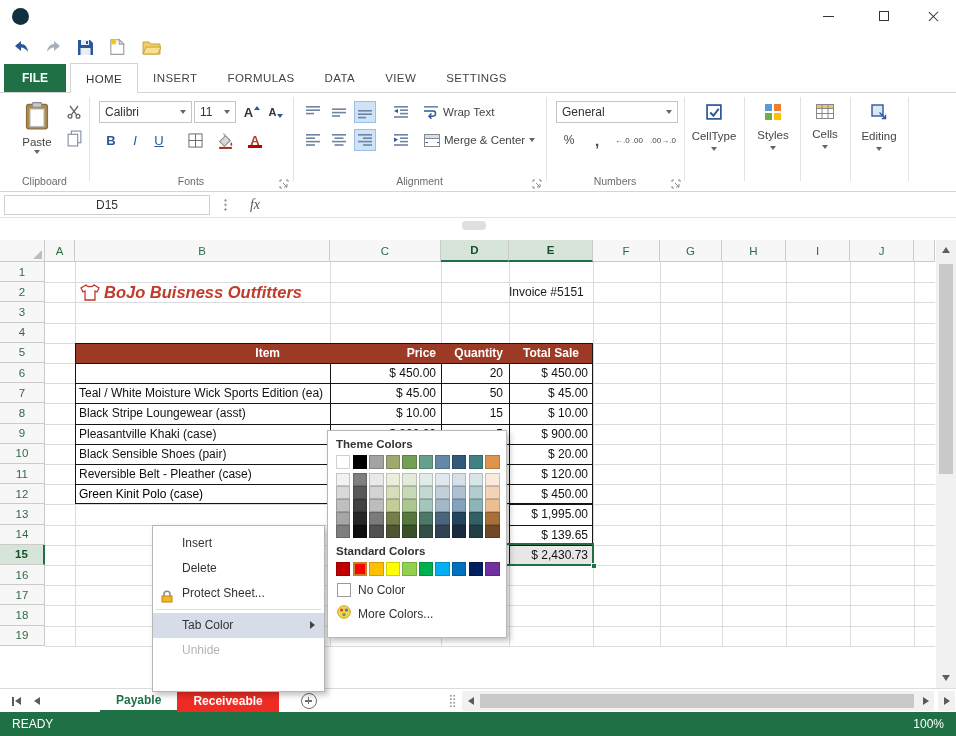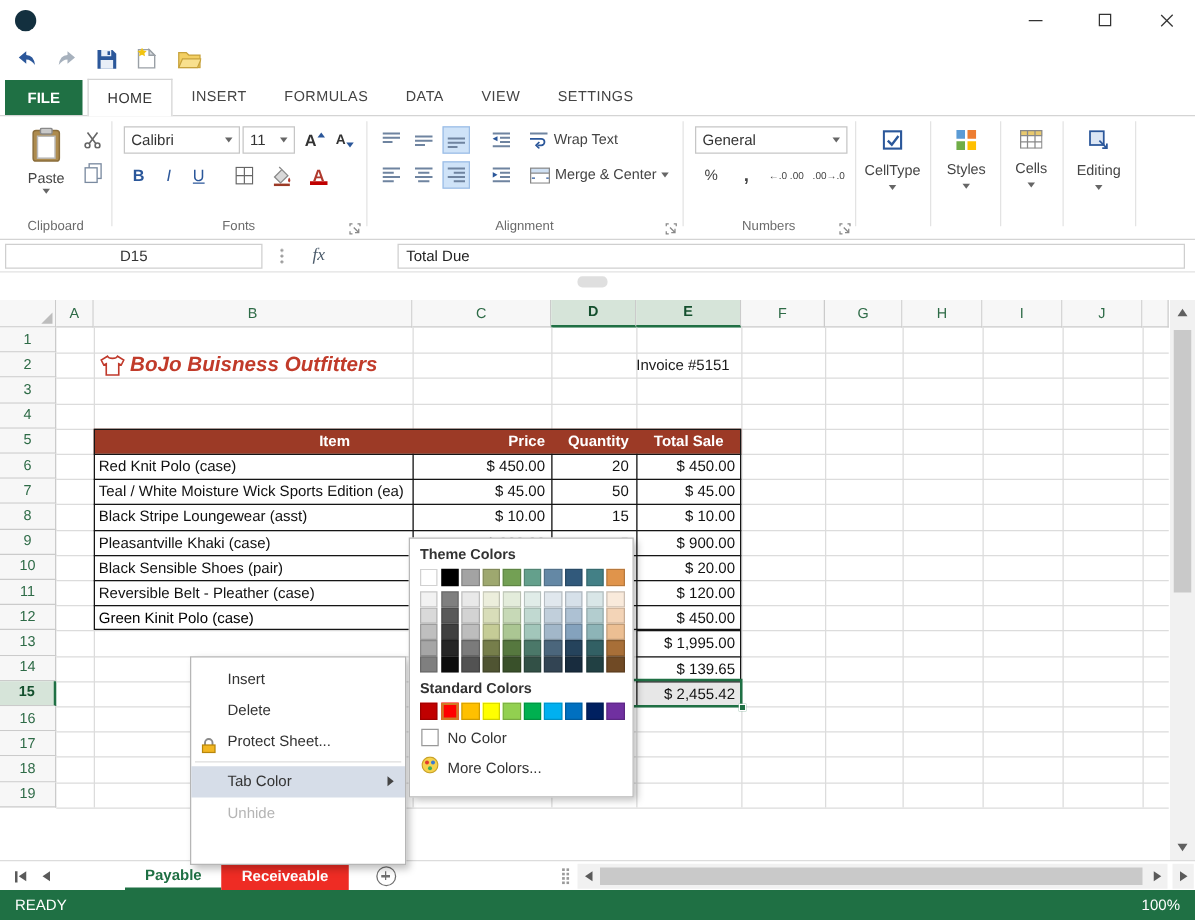--- a/index.html
+++ b/index.html
@@ -400,21 +400,20 @@
         </svg></span>
     <span class="rb-label">Editing</span>
     <span class="dd"></span>
   </div>
 </div>
 
 <div id="fbar">
   <div id="name-box">D15</div>
   <div id="fbar-dots"></div>
   <div id="fx-btn">fx</div>
-  <div id="formula-input">Total Due</div>
 </div>
 <div id="split-grip"></div>
 
 <div id="grid-layer">
     <div id="grid-corner" style="position: absolute; left: 0px; top: 240px; width: 45px; height: 22px; background: rgb(247, 247, 247); border-right: 1px solid rgb(203, 203, 203); border-bottom: 1px solid rgb(203, 203, 203);"></div>
     <div class="colhdr" style="position: absolute; left: 45px; top: 240px; width: 30px; height: 22px;">A</div>
     <div class="colhdr" style="position: absolute; left: 75px; top: 240px; width: 255px; height: 22px;">B</div>
     <div class="colhdr" style="position: absolute; left: 330px; top: 240px; width: 111px; height: 22px;">C</div>
     <div class="colhdr sel" style="position: absolute; left: 441px; top: 240px; width: 68px; height: 22px;">D</div>
     <div class="colhdr sel" style="position: absolute; left: 509px; top: 240px; width: 84px; height: 22px;">E</div>
@@ -477,21 +476,20 @@
     <div style="position: absolute; left: 80px; top: 284.2px; width: 20px; height: 17px;"><svg width="20" height="17" viewBox="0 0 20 17">
         <path d="M6 1 L1 4 l2 4 2-1 v9 h10 V7 l2 1 2-4 L14 1 c-1 2.2 -7 2.2 -8 0 z" fill="#fff" stroke="#c0392b" stroke-width="1.3"></path>
       </svg></div>
     <div style="position: absolute; left: 104px; top: 280.2px; height: 24px; line-height: 24px; font-size: 16.5px; font-weight: bold; font-style: italic; color: rgb(193, 59, 42); white-space: nowrap;">BoJo Buisness Outfitters</div>
     <div style="position: absolute; left: 509px; top: 282.2px; height: 20px; line-height: 20px; font-size: 12px; color: rgb(26, 26, 26);">Invoice #5151</div>
     <div style="position: absolute; left: 75px; top: 342.8px; width: 518px; height: 20.2px; background: rgb(156, 58, 38);"></div>
     <div style="position: absolute; left: 80px; top: 342.8px; width: 200px; text-align: right; height: 20.2px; line-height: 20.2px; font-size: 12px; font-weight: bold; color: rgb(255, 255, 255); white-space: nowrap; overflow: hidden;">Item</div>
     <div style="position: absolute; left: 330px; top: 342.8px; width: 106px; text-align: right; height: 20.2px; line-height: 20.2px; font-size: 12px; font-weight: bold; color: rgb(255, 255, 255); white-space: nowrap; overflow: hidden;">Price</div>
     <div style="position: absolute; left: 441px; top: 342.8px; width: 62px; text-align: right; height: 20.2px; line-height: 20.2px; font-size: 12px; font-weight: bold; color: rgb(255, 255, 255); white-space: nowrap; overflow: hidden;">Quantity</div>
     <div style="position: absolute; left: 509px; top: 342.8px; width: 84px; text-align: center; height: 20.2px; line-height: 20.2px; font-size: 12px; font-weight: bold; color: rgb(255, 255, 255); white-space: nowrap; overflow: hidden;">Total Sale</div>
-    <div style="position: absolute; left: 79px; top: 363px; width: 248px; height: 20.2px; line-height: 20.2px; font-size: 12px; color: rgb(17, 17, 17); text-align: left; white-space: nowrap; overflow: hidden;">Red Knit Polo (case)</div>
     <div style="position: absolute; left: 331px; top: 363px; width: 105px; height: 20.2px; line-height: 20.2px; font-size: 12px; color: rgb(17, 17, 17); text-align: right; white-space: nowrap; overflow: hidden;">$ 450.00</div>
     <div style="position: absolute; left: 442px; top: 363px; width: 61px; height: 20.2px; line-height: 20.2px; font-size: 12px; color: rgb(17, 17, 17); text-align: right; white-space: nowrap; overflow: hidden;">20</div>
     <div style="position: absolute; left: 510px; top: 363px; width: 78px; height: 20.2px; line-height: 20.2px; font-size: 12px; color: rgb(17, 17, 17); text-align: right; white-space: nowrap; overflow: hidden;">$ 450.00</div>
     <div style="position: absolute; left: 79px; top: 383.2px; width: 248px; height: 20.2px; line-height: 20.2px; font-size: 12px; color: rgb(17, 17, 17); text-align: left; white-space: nowrap; overflow: hidden;">Teal / White Moisture Wick Sports Edition (ea)</div>
     <div style="position: absolute; left: 331px; top: 383.2px; width: 105px; height: 20.2px; line-height: 20.2px; font-size: 12px; color: rgb(17, 17, 17); text-align: right; white-space: nowrap; overflow: hidden;">$ 45.00</div>
     <div style="position: absolute; left: 442px; top: 383.2px; width: 61px; height: 20.2px; line-height: 20.2px; font-size: 12px; color: rgb(17, 17, 17); text-align: right; white-space: nowrap; overflow: hidden;">50</div>
     <div style="position: absolute; left: 510px; top: 383.2px; width: 78px; height: 20.2px; line-height: 20.2px; font-size: 12px; color: rgb(17, 17, 17); text-align: right; white-space: nowrap; overflow: hidden;">$ 45.00</div>
     <div style="position: absolute; left: 79px; top: 403.4px; width: 248px; height: 20.2px; line-height: 20.2px; font-size: 12px; color: rgb(17, 17, 17); text-align: left; white-space: nowrap; overflow: hidden;">Black Stripe Loungewear (asst)</div>
     <div style="position: absolute; left: 331px; top: 403.4px; width: 105px; height: 20.2px; line-height: 20.2px; font-size: 12px; color: rgb(17, 17, 17); text-align: right; white-space: nowrap; overflow: hidden;">$ 10.00</div>
     <div style="position: absolute; left: 442px; top: 403.4px; width: 61px; height: 20.2px; line-height: 20.2px; font-size: 12px; color: rgb(17, 17, 17); text-align: right; white-space: nowrap; overflow: hidden;">15</div>
@@ -502,21 +500,21 @@
     <div style="position: absolute; left: 510px; top: 423.6px; width: 78px; height: 20.2px; line-height: 20.2px; font-size: 12px; color: rgb(17, 17, 17); text-align: right; white-space: nowrap; overflow: hidden;">$ 900.00</div>
     <div style="position: absolute; left: 79px; top: 443.8px; width: 248px; height: 20.2px; line-height: 20.2px; font-size: 12px; color: rgb(17, 17, 17); text-align: left; white-space: nowrap; overflow: hidden;">Black Sensible Shoes (pair)</div>
     <div style="position: absolute; left: 510px; top: 443.8px; width: 78px; height: 20.2px; line-height: 20.2px; font-size: 12px; color: rgb(17, 17, 17); text-align: right; white-space: nowrap; overflow: hidden;">$ 20.00</div>
     <div style="position: absolute; left: 79px; top: 464px; width: 248px; height: 20.2px; line-height: 20.2px; font-size: 12px; color: rgb(17, 17, 17); text-align: left; white-space: nowrap; overflow: hidden;">Reversible Belt - Pleather (case)</div>
     <div style="position: absolute; left: 510px; top: 464px; width: 78px; height: 20.2px; line-height: 20.2px; font-size: 12px; color: rgb(17, 17, 17); text-align: right; white-space: nowrap; overflow: hidden;">$ 120.00</div>
     <div style="position: absolute; left: 79px; top: 484.2px; width: 248px; height: 20.2px; line-height: 20.2px; font-size: 12px; color: #000000; text-align: left; white-space: nowrap; overflow: hidden;">Green Kinit Polo (case)</div>
     <div style="position: absolute; left: 510px; top: 484.2px; width: 78px; height: 20.2px; line-height: 20.2px; font-size: 12px; color: rgb(17, 17, 17); text-align: right; white-space: nowrap; overflow: hidden;">$ 450.00</div>
     <div style="position: absolute; left: 510px; top: 504.4px; width: 78px; height: 20.2px; line-height: 20.2px; font-size: 12px; color: rgb(17, 17, 17); text-align: right; white-space: nowrap; overflow: hidden;">$ 1,995.00</div>
     <div style="position: absolute; left: 510px; top: 524.6px; width: 78px; height: 20.2px; line-height: 20.2px; font-size: 12px; color: rgb(17, 17, 17); text-align: right; white-space: nowrap; overflow: hidden;">$ 139.65</div>
     <div style="position: absolute; left: 510px; top: 545.8px; width: 82px; height: 18.2px; background: rgb(231, 231, 231);"></div>
-    <div style="position: absolute; left: 510px; top: 544.8px; width: 78px; height: 20.2px; line-height: 20.2px; font-size: 12px; color: rgb(17, 17, 17); text-align: right; white-space: nowrap; overflow: hidden;">$ 2,455.42</div>
+    <div style="position: absolute; left: 510px; top: 544.8px; width: 78px; height: 20.2px; line-height: 20.2px; font-size: 12px; color: rgb(17, 17, 17); text-align: right; white-space: nowrap; overflow: hidden;">$ 2,430.73</div>
     <div style="position: absolute; left: 75px; top: 342.8px; width: 518px; height: 161.6px; border: 1px solid rgb(21, 21, 21);"></div>
     <div style="position: absolute; left: 330px; top: 363px; width: 1px; height: 141.4px; background: rgb(21, 21, 21);"></div>
     <div style="position: absolute; left: 441px; top: 363px; width: 1px; height: 141.4px; background: rgb(21, 21, 21);"></div>
     <div style="position: absolute; left: 509px; top: 363px; width: 1px; height: 141.4px; background: rgb(21, 21, 21);"></div>
     <div style="position: absolute; left: 75px; top: 363px; width: 518px; height: 1px; background: rgb(21, 21, 21);"></div>
     <div style="position: absolute; left: 75px; top: 383.2px; width: 518px; height: 1px; background: rgb(21, 21, 21);"></div>
     <div style="position: absolute; left: 75px; top: 403.4px; width: 518px; height: 1px; background: rgb(21, 21, 21);"></div>
     <div style="position: absolute; left: 75px; top: 423.6px; width: 518px; height: 1px; background: rgb(21, 21, 21);"></div>
     <div style="position: absolute; left: 75px; top: 443.8px; width: 518px; height: 1px; background: rgb(21, 21, 21);"></div>
     <div style="position: absolute; left: 75px; top: 464px; width: 518px; height: 1px; background: rgb(21, 21, 21);"></div>

